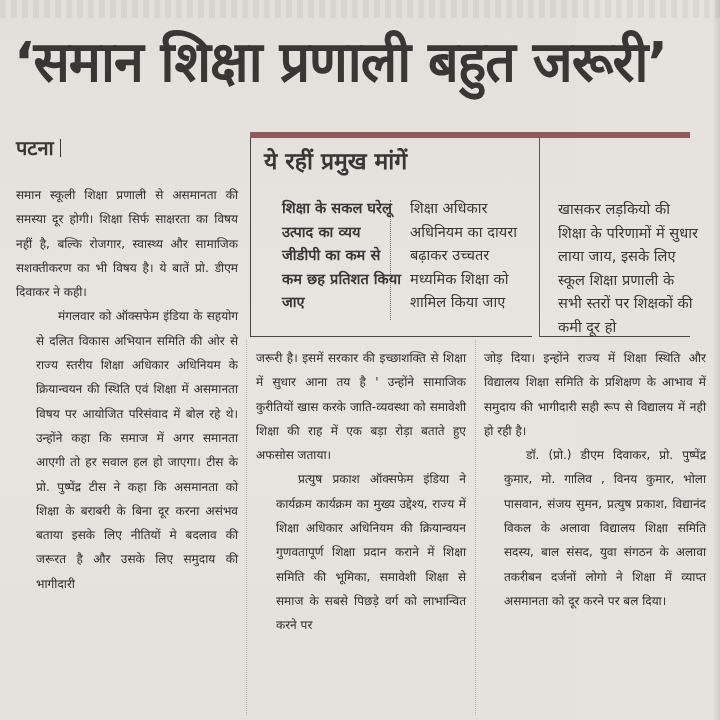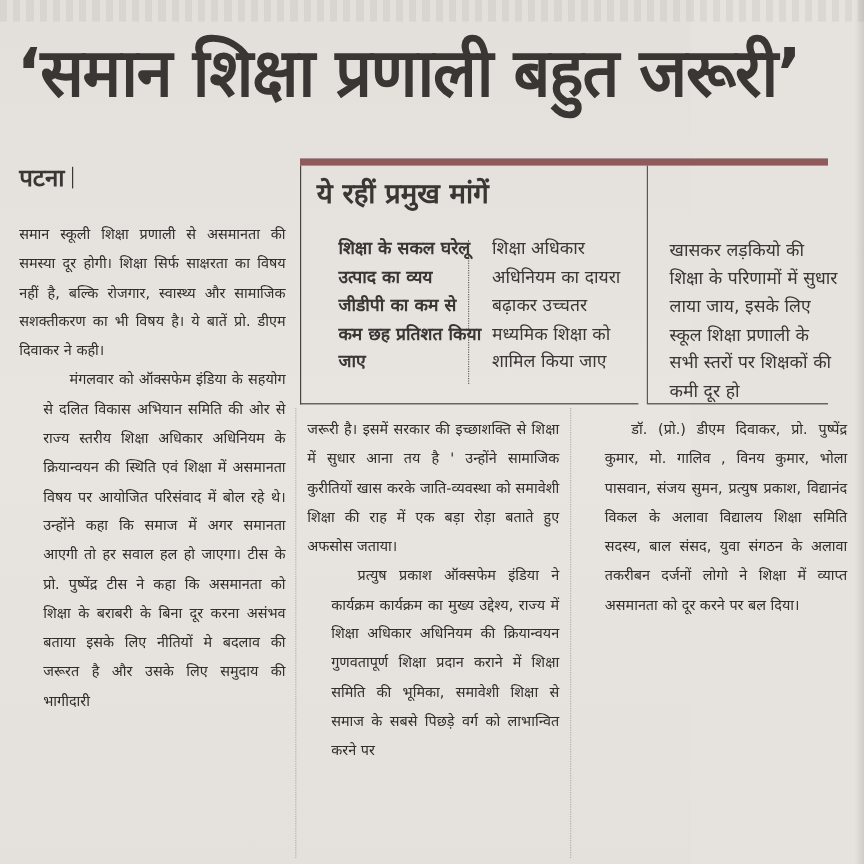--- a/index.html
+++ b/index.html
@@ -101,17 +101,18 @@
     <p>समान स्कूली शिक्षा प्रणाली से असमानता की समस्या दूर होगी। शिक्षा सिर्फ साक्षरता का विषय नहीं है, बल्कि रोजगार, स्वास्थ्य और सामाजिक सशक्तीकरण का भी विषय है। ये बातें प्रो. डीएम दिवाकर ने कही।</p>
     <p class="indent">मंगलवार को ऑक्सफेम इंडिया के सहयोग से दलित विकास अभियान समिति की ओर से राज्य स्तरीय शिक्षा अधिकार अधिनियम के क्रियान्वयन की स्थिति एवं शिक्षा में असमानता विषय पर आयोजित परिसंवाद में बोल रहे थे। उन्होंने कहा कि समाज में अगर समानता आएगी तो हर सवाल हल हो जाएगा। टीस के प्रो. पुष्पेंद्र टीस ने कहा कि असमानता को शिक्षा के बराबरी के बिना दूर करना असंभव बताया इसके लिए नीतियों मे बदलाव की जरूरत है और उसके लिए समुदाय की भागीदारी</p>
   </div>
 
   <div class="col col2">
     <p>जरूरी है। इसमें सरकार की इच्छाशक्ति से शिक्षा में सुधार आना तय है ' उन्होंने सामाजिक कुरीतियों खास करके जाति-व्यवस्था को समावेशी शिक्षा की राह में एक बड़ा रोड़ा बताते हुए अफसोस जताया।</p>
     <p class="indent">प्रत्युष प्रकाश ऑक्सफेम इंडिया ने कार्यक्रम कार्यक्रम का मुख्य उद्देश्य, राज्य में शिक्षा अधिकार अधिनियम की क्रियान्वयन गुणवतापूर्ण शिक्षा प्रदान कराने में शिक्षा समिति की भूमिका, समावेशी शिक्षा से समाज के सबसे पिछड़े वर्ग को लाभान्वित करने पर</p>
   </div>
 
   <div class="col col3">
+    <p>जोड़ दिया। इन्होंने राज्य में शिक्षा स्थिति और विद्यालय शिक्षा समिति के प्रशिक्षण के आभाव में समुदाय की भागीदारी सही रूप से विद्यालय में नही हो रही है।</p>
     <p class="indent">डॉ. (प्रो.) डीएम दिवाकर, प्रो. पुष्पेंद्र कुमार, मो. गालिव , विनय कुमार, भोला पासवान, संजय सुमन, प्रत्युष प्रकाश, विद्यानंद विकल के अलावा विद्यालय शिक्षा समिति सदस्य, बाल संसद, युवा संगठन के अलावा तकरीबन दर्जनों लोगो ने शिक्षा में व्याप्त असमानता को दूर करने पर बल दिया।</p>
   </div>
 
   <div class="rightedge"></div>
 </div>
 
 </body></html>

